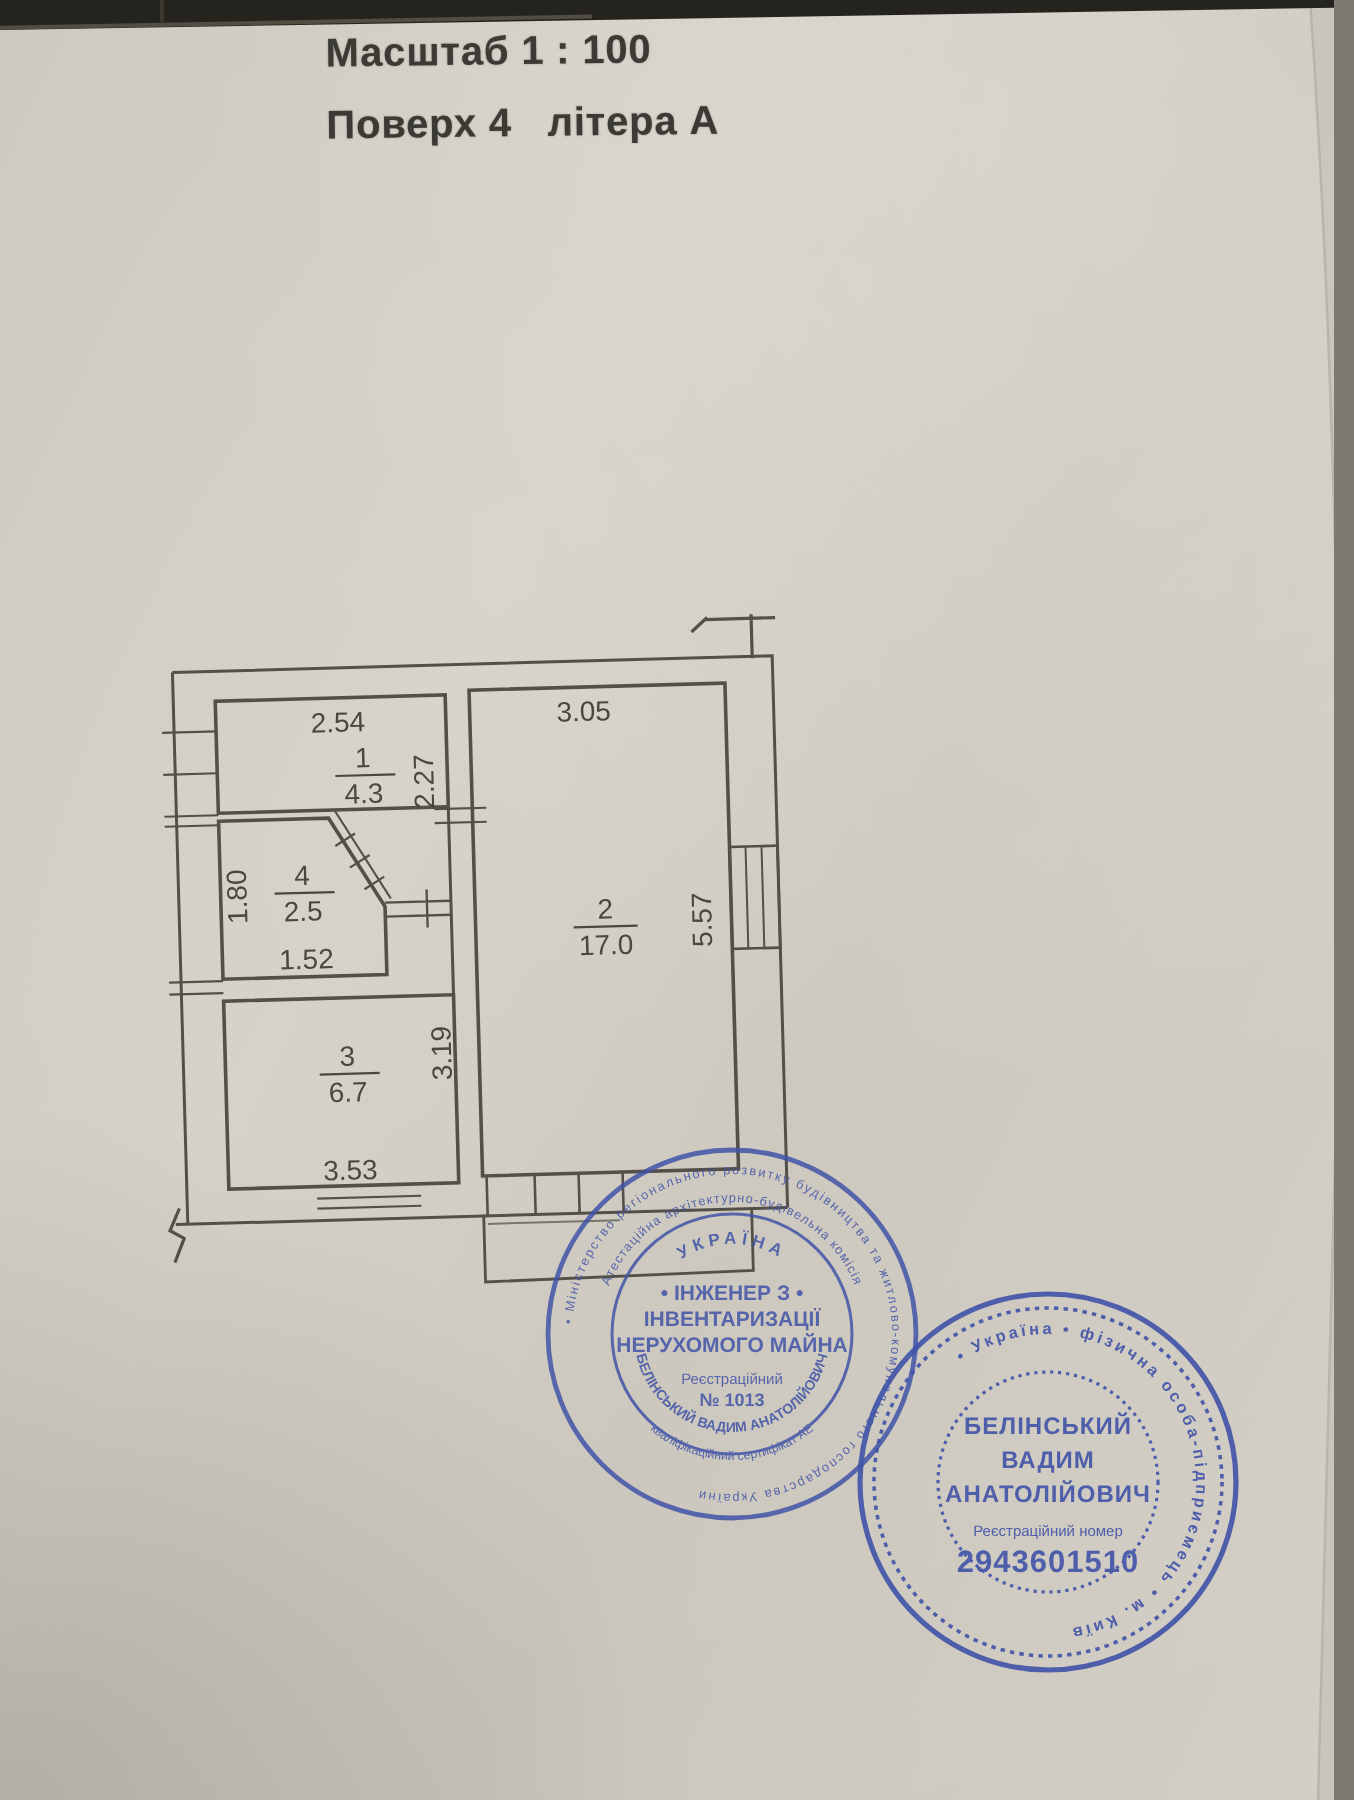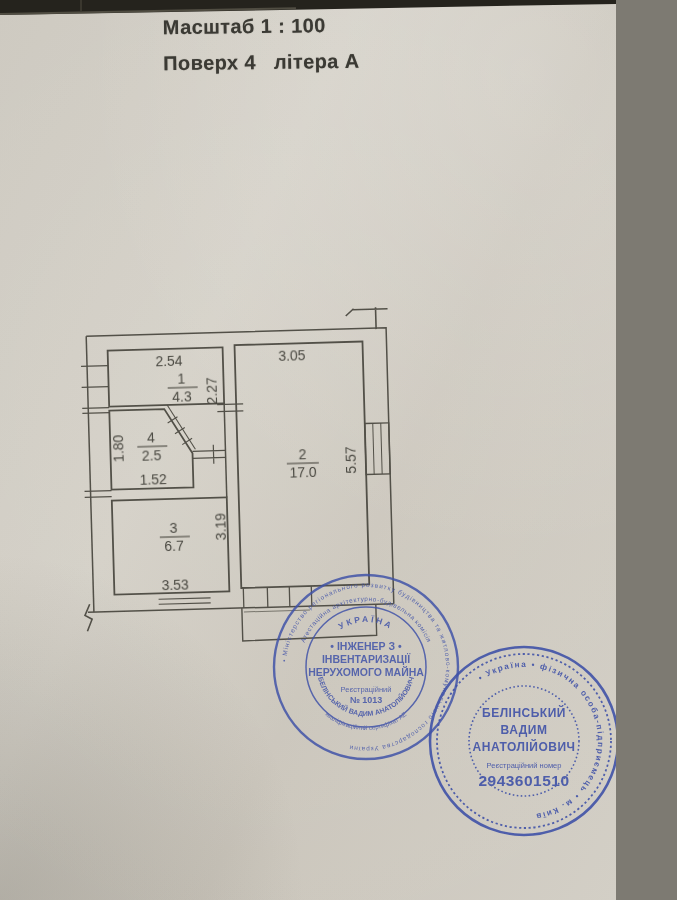--- a/index.html
+++ b/index.html
@@ -1,17 +1,17 @@
 <!DOCTYPE html>
 <html><head>
 <meta charset="utf-8">
 <style>
   html,body{margin:0;padding:0;background:#7d7a72;}
   .photo{
-    position:relative;width:616px;height:900px;overflow:hidden;
+    position:relative;width:667px;height:900px;overflow:hidden;
     font-family:"Liberation Sans",sans-serif;
     background:
       radial-gradient(120% 90% at 85% 8%, rgba(255,255,252,0.20), transparent 60%),
       radial-gradient(90% 70% at 0% 100%, rgba(66,64,56,0.22), transparent 55%),
       radial-gradient(130% 90% at 45% 45%, rgba(255,255,248,0.10), transparent 70%),
       linear-gradient(115deg,#cdc9c0 0%,#d3cfc6 35%,#cac5bb 60%,#d3cfc6 100%);
   }
   .top-strip{
     position:absolute;top:0;left:0;width:100%;height:15px;background:#25231d;
     clip-path:polygon(0 0,100% 0,100% 26%,0 100%);

